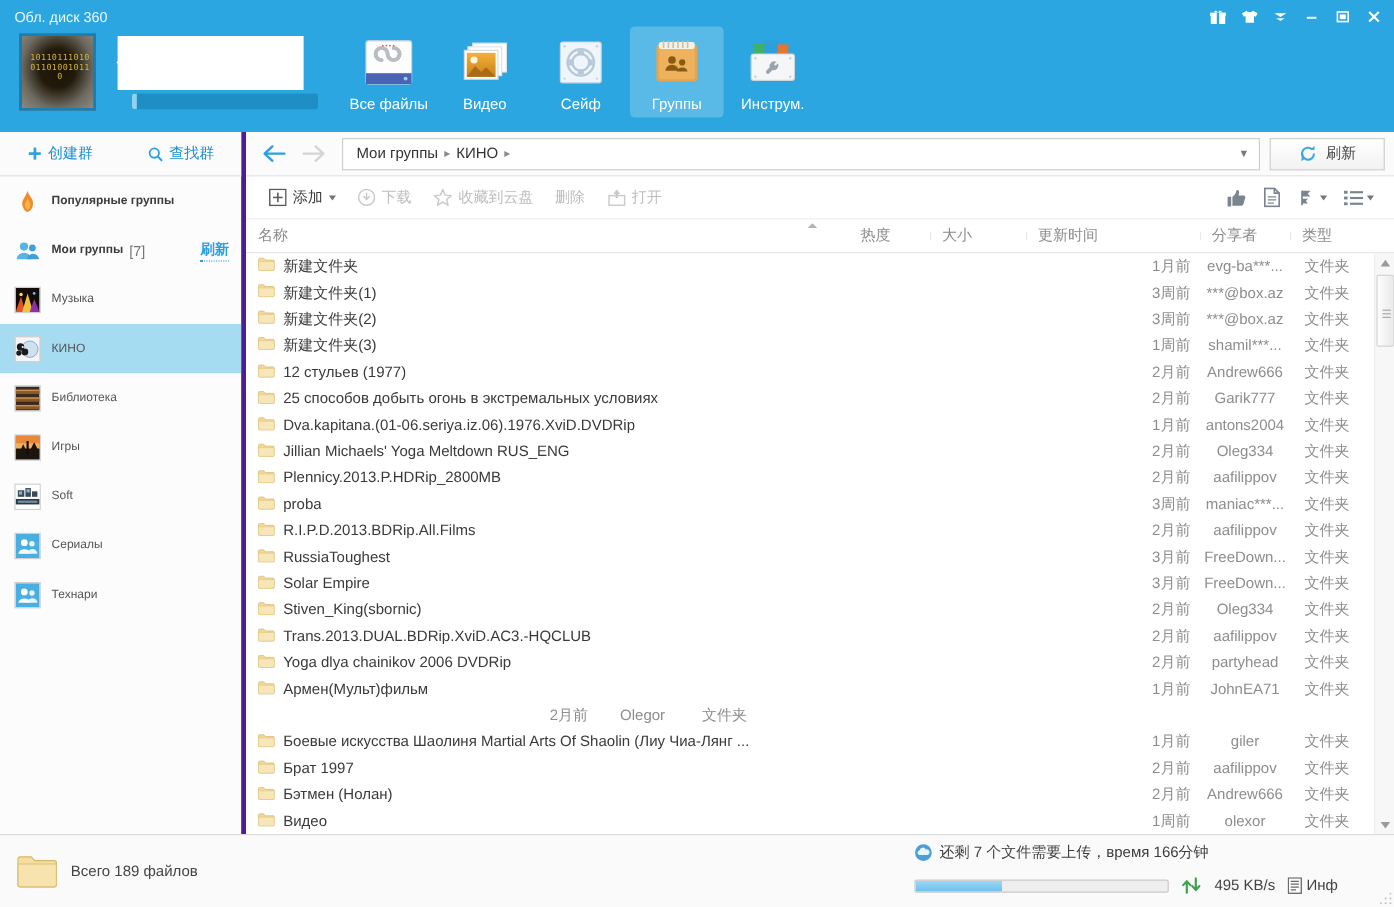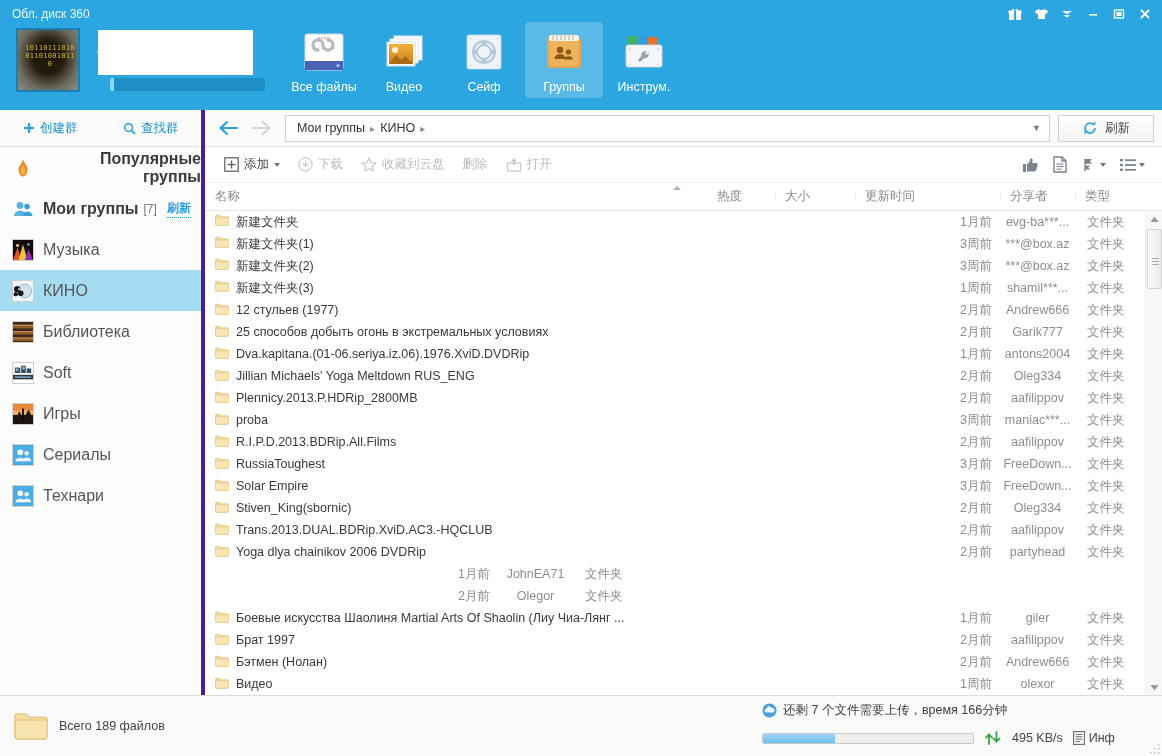--- a/index.html
+++ b/index.html
@@ -84,21 +84,21 @@
     color:#1a8fd0; font-size:12.5px; cursor:pointer; height:100%;
   }
   .sb-list { flex:1; overflow:hidden; }
   .sb-row {
     height:41px; display:flex; align-items:center; padding-left:12px; cursor:pointer;
     position:relative;
   }
   .sb-row.head { font-weight:bold; color:#444; font-size:12.5px; }
   .sb-row.sel { background:#a6dcf2; }
   .sb-row .sb-ico { width:22px; height:22px; margin-right:9px; flex:0 0 22px; display:block; }
-  .sb-row .sb-txt { color:#555; font-size:16px; }
+  .sb-row .sb-txt { color:#555; font-size:10px; }
   .sb-row.head .sb-txt { color:#3b3b3b; }
   .sb-count { color:#777; font-size:12px; margin-left:5px; font-weight:normal; }
   .sb-refresh {
     position:absolute; right:10px; color:#2b9fe0; font-size:12px;
     border-bottom:1px dotted #2b9fe0;
   }
   .thumb { width:22px; height:22px; border:1px solid #cfcfcf; display:block; }
 
   
   .main { flex:1; display:flex; flex-direction:column; min-width:0; background:#fff; }
@@ -420,49 +420,49 @@
                 <rect x="0" y="3" width="22" height="1.3"></rect>
                 <rect x="0" y="10" width="22" height="1.3"></rect>
                 <rect x="0" y="17" width="22" height="1.3"></rect>
               </g>
           </svg>
           <span class="sb-txt">Библиотека</span>
         </div>
 
         <div class="sb-row">
           <svg class="thumb sb-ico" viewBox="0 0 22 22">
+            <rect width="22" height="22" fill="#2a1d15"></rect>
+            <rect width="22" height="11" fill="#e8893a"></rect>
+              <rect y="7" width="22" height="5" fill="#f0b05f"></rect>
+            <path d="M0 22 L0 12 L5 12 L7 8 L9 12 L14 12 L17 6 L20 12 L22 12 L22 22 Z" fill="#1c140e"></path>
+            <rect x="10" y="5" width="2" height="13" fill="#120c08"></rect>
+          </svg>
+          <span class="sb-txt">Игры</span>
+        </div>
+
+        <div class="sb-row">
+          <svg class="thumb sb-ico" viewBox="0 0 22 22">
             <rect width="22" height="22" fill="#ffffff"></rect>
             <g fill="#3a4a56">
                 <rect x="2" y="5" width="6" height="6"></rect>
                 <rect x="9" y="3" width="5" height="8"></rect>
                 <rect x="15" y="6" width="5" height="5"></rect>
               </g>
             <g fill="#7fb4d6">
                 <rect x="3" y="6" width="3" height="3"></rect>
                 <rect x="10" y="4" width="3" height="3"></rect>
               </g>
             <rect x="0" y="13" width="22" height="5" fill="#2c3a45"></rect>
             <rect x="2" y="14.5" width="18" height="2" fill="#6f93ab"></rect>
           </svg>
           <span class="sb-txt">Soft</span>
         </div>
 
         <div class="sb-row">
           <svg class="thumb sb-ico" viewBox="0 0 22 22">
-            <rect width="22" height="22" fill="#2a1d15"></rect>
-            <rect width="22" height="11" fill="#e8893a"></rect>
-              <rect y="7" width="22" height="5" fill="#f0b05f"></rect>
-            <path d="M0 22 L0 12 L5 12 L7 8 L9 12 L14 12 L17 6 L20 12 L22 12 L22 22 Z" fill="#1c140e"></path>
-            <rect x="10" y="5" width="2" height="13" fill="#120c08"></rect>
-          </svg>
-          <span class="sb-txt">Игры</span>
-        </div>
-
-        <div class="sb-row">
-          <svg class="thumb sb-ico" viewBox="0 0 22 22">
             <rect width="22" height="22" fill="#49aee2"></rect>
             <circle cx="8" cy="8" r="3.1" fill="#fff"></circle>
               <path d="M2.5 18 a5.6 5 0 0 1 11 0 z" fill="#fff"></path>
             <circle cx="15" cy="9" r="2.5" fill="#e8f6ff"></circle>
               <path d="M10.8 18 a4.6 4.2 0 0 1 9.2 0 z" fill="#e8f6ff"></path>
           </svg>
           <span class="sb-txt">Сериалы</span>
         </div>
 
         <div class="sb-row">
@@ -873,20 +873,29 @@
                 </span>
               </div>
               <div class="c-hot"></div>
               <div class="c-size"></div>
               <div class="c-time">2月前</div>
               <div class="c-share">partyhead</div>
               <div class="c-type">文件夹</div>
               <div style="width:17px;flex:0 0 17px;"></div>
             </div>
             <div class="frow">
+              <div class="c-name">
+                <span class="fname">
+                  <svg class="folder-ico" viewBox="0 0 16 13">
+                    <path d="M0.5 2 a1 1 0 0 1 1-1 h4 l1.6 1.8 h7.4 a1 1 0 0 1 1 1 V11.5 a1 1 0 0 1 -1 1 H1.5 a1 1 0 0 1 -1-1 Z" fill="#f0d79a" stroke="#dcbd70" stroke-width="0.7"></path>
+                    <path d="M0.5 4.2 h15 V11.5 a1 1 0 0 1 -1 1 H1.5 a1 1 0 0 1 -1-1 Z" fill="#f7e6b8" stroke="#e2c781" stroke-width="0.6"></path>
+                  </svg>
+                  <span>Армен(Мульт)фильм</span>
+                </span>
+              </div>
               <div class="c-hot"></div>
               <div class="c-size"></div>
               <div class="c-time">1月前</div>
               <div class="c-share">JohnEA71</div>
               <div class="c-type">文件夹</div>
               <div style="width:17px;flex:0 0 17px;"></div>
             </div>
             <div class="frow">
               <div class="c-hot"></div>
               <div class="c-size"></div>

